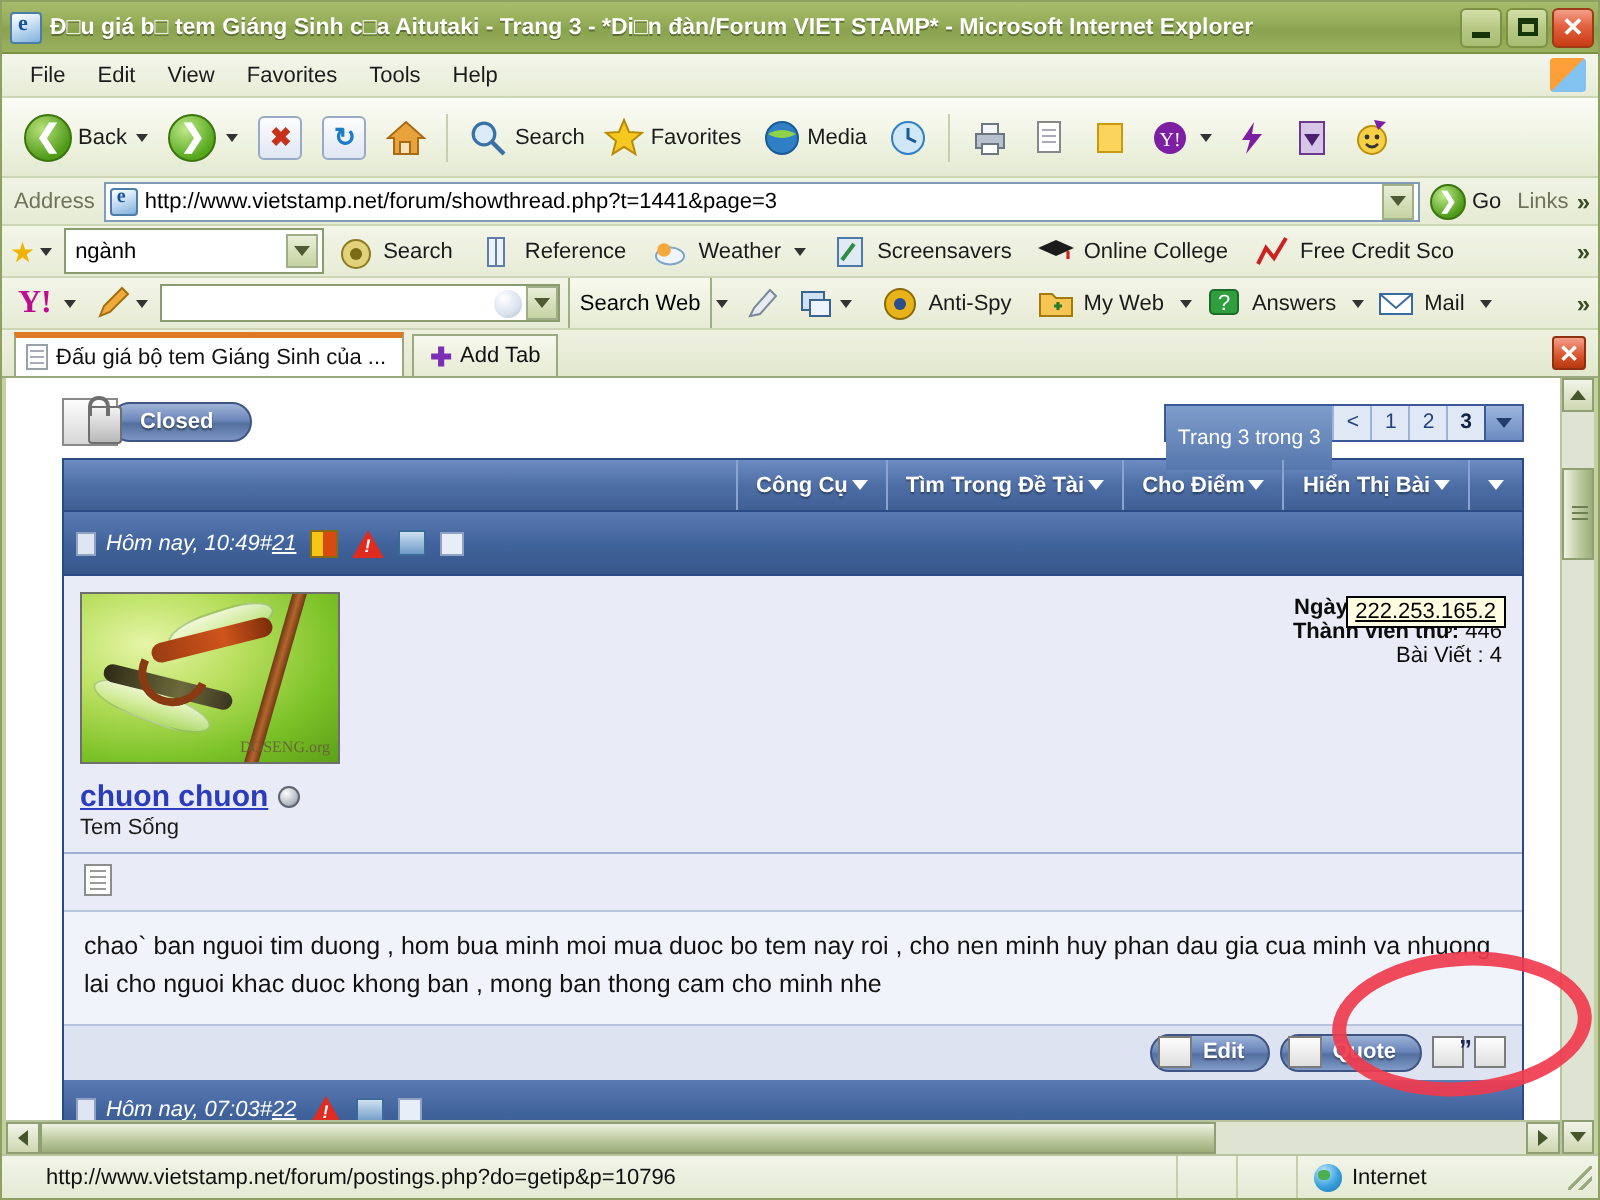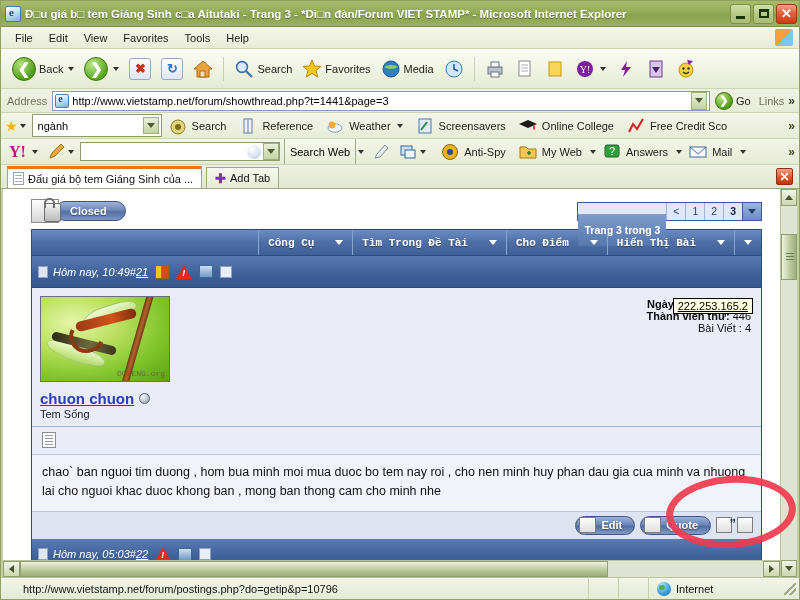--- a/index.html
+++ b/index.html
@@ -208,37 +208,37 @@
     background:linear-gradient(180deg,#9fb3d6 0%,#6d87bb 45%,#53709f 55%,#7c95c4 100%);
     border:1px solid #3e5482;border-radius:10px;
     color:#fff;font-weight:bold;font-size:11px;padding:3px 18px 3px 14px;
     text-shadow:0 1px 1px rgba(0,0,0,.45);
     margin-left:-10px;
   }
   .pagenav{
     display:flex;align-items:stretch;border:1px solid #3b5998;background:#e1e8f5;height:19px;font-size:10.5px;
   }
   .pagenav .curpage{
-    background:linear-gradient(180deg,#7f9ccb,#5577ac);color:#fff;font-weight:bold;
-    padding:16px 6px;display:flex;align-items:center;margin-top:11px;
+    background:linear-gradient(180deg,#7f9ccb,#5577ac);color:#fff;font-weight:normal;
+    padding:16px 6px;display:flex;align-items:center;
   }
   .pagenav .pn{padding:0 6px;display:flex;align-items:center;color:#23417d;border-left:1px solid #9fb3d6;}
   .pagenav .pn.active{font-weight:bold;color:#10224a;}
   .pagenav .pn.drop{background:linear-gradient(180deg,#9db6dd,#6b8bc0);border-left:1px solid #3b5998;padding:0 5px;}
   .pagenav .pn.drop i{width:0;height:0;border-left:4px solid transparent;border-right:4px solid transparent;border-top:5px solid #233d6b;display:block;}
 
   .forumtable{border:1px solid #2a4a87;background:#4f6fa8;}
   .menurow{
     height:26px;display:flex;align-items:stretch;justify-content:flex-end;
     background:linear-gradient(180deg,#6c8bc3 0%,#4e6fa6 50%,#3f5f95 100%);
     border-bottom:1px solid #2a4a87;
   }
   .menurow .mitem{
-    display:flex;align-items:center;gap:21px;color:#fff;font-weight:bold;font-size:11px;
-    padding:0 9px;border-left:1px solid #8aa4d2;text-shadow:0 1px 1px rgba(0,0,0,.4);font-family:Liberation Mono, monospace;
+    display:flex;align-items:center;gap:2px;color:#fff;font-weight:bold;font-size:11px;
+    padding:0 9px;border-left:1px solid #8aa4d2;text-shadow:0 1px 1px rgba(0,0,0,.4);
   }
   .menurow .mitem i{width:0;height:0;border-left:4px solid transparent;border-right:4px solid transparent;border-top:5px solid #fff;display:block;}
 
   .posthead{
     height:32px;display:flex;align-items:center;justify-content:flex-start;
     background:linear-gradient(180deg,#5a7ab4 0%,#40629a 55%,#37578c 100%);
     padding:0 6px;color:#fff;font-size:11px;border-bottom:1px solid #2a4a87;font-style:italic;
   }
   .posthead .left{display:flex;align-items:center;gap:5px;}
   .posthead .right{display:flex;align-items:center;gap:7px;}
@@ -289,21 +289,21 @@
     background:linear-gradient(180deg,rgba(255,255,255,.7),rgba(225,245,200,.25));
     border:1px solid rgba(120,160,70,.45);border-radius:50%/60%;transform:rotate(20deg);
   }
   .avatar .hook{
     position:absolute;left:28px;top:22px;width:36px;height:34px;
     border:4px solid #8a3a12;border-radius:50%;border-top-color:transparent;border-right-color:transparent;
     transform:rotate(-20deg);
   }
   .avatar .wm{
     position:absolute;right:4px;bottom:3px;color:#6a5a3a;font-size:8px;
-    font-family:Liberation Mono, monospace;opacity:.85;
+    font-family:Liberation Serif, serif;opacity:.85;
   }
   .uname{
     color:#2b3dbd;font-size:15px;font-weight:bold;text-decoration:underline;
     font-family:"Liberation Sans",sans-serif;
   }
   .unamerow{display:flex;align-items:center;gap:5px;}
   .statusdot{
     width:11px;height:11px;border-radius:50%;
     background:radial-gradient(circle at 35% 30%,#fdfdfd,#b9bfc7 60%,#7c8592);
     border:1px solid #5d6671;
@@ -798,21 +798,21 @@
             </div>
             <span class="sheet sm">
                 <span class="quoteglyph">”</span>
               </span>
             <span class="sheet sm"></span>
           </div>
 
           <div class="posthead posthead2">
             <div class="left">
               <span class="pdoc"></span>
-              <span>Hôm nay, 05:03</span>
+              <span>Hôm nay, 07:03</span>
             </div>
             <div class="right">
               <span class="pnum">#<u>22</u></span>
               <span class="warnicon"></span>
               <span class="pcicon"></span>
               <span class="sqicon"></span>
             </div>
           </div>
           <div style="height:8px;background:#e9ecf7;"></div>
 

